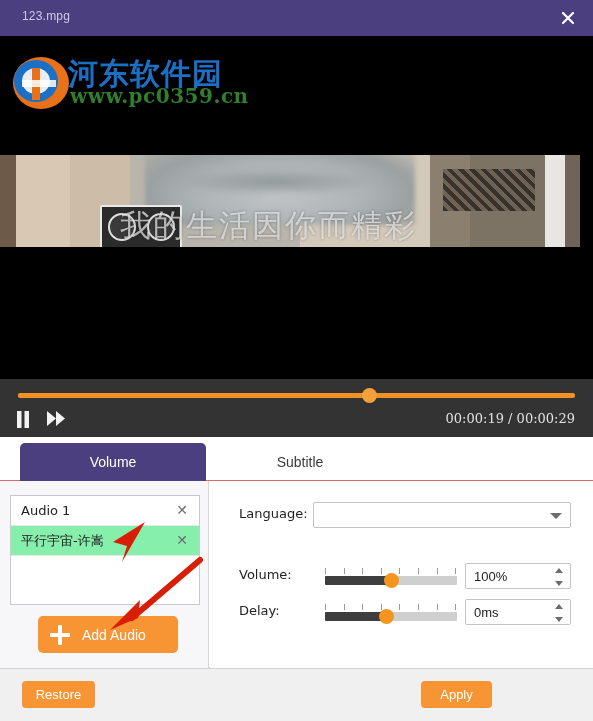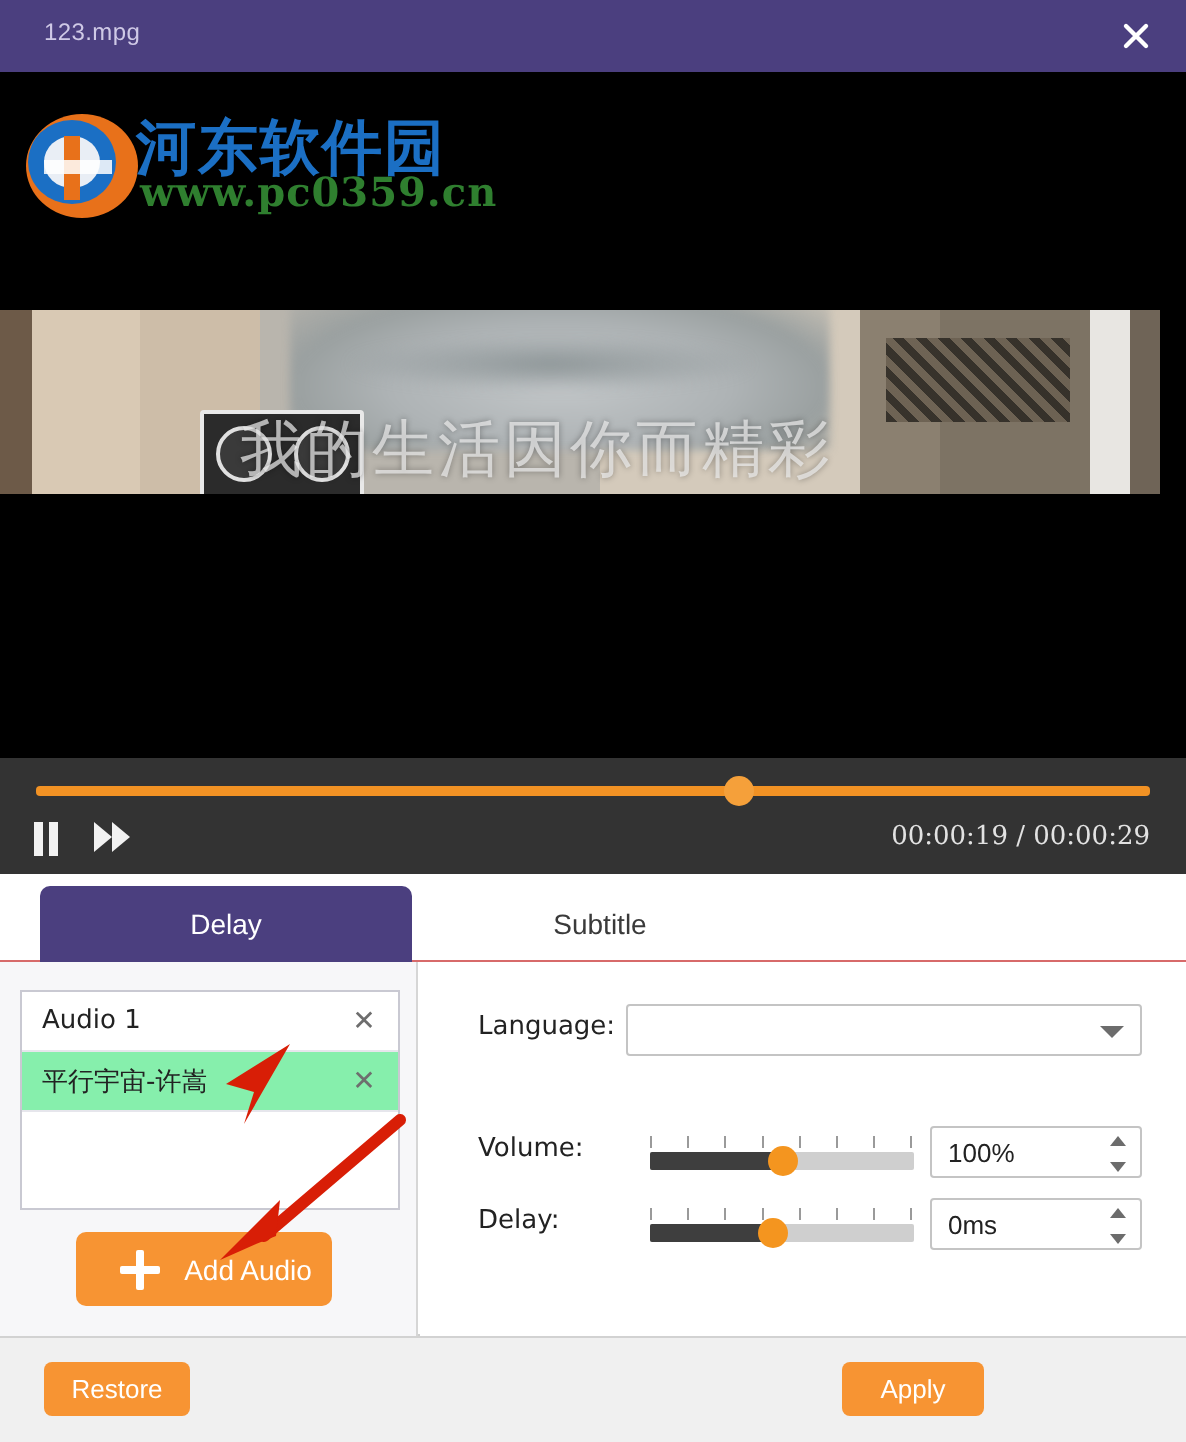--- a/index.html
+++ b/index.html
@@ -219,26 +219,25 @@
   }
   .audio-row .rm {
     position: absolute; right: 10px; top: 7px;
     width: 14px; height: 14px;
     display: flex; align-items: center; justify-content: center;
     color: #6e6e6e; font-size: 14px; line-height: 1;
     cursor: pointer;
   }
   .add-audio {
     position: absolute; left: 38px; top: 135px;
-    width: 128px; height: 37px;
+    width: 140px; height: 37px;
     background: #f79433;
     border-radius: 5px;
     display: flex; align-items: center;
     cursor: pointer;
-    justify-content: center;
   }
   .add-audio .plus {
     margin-left: 12px; width: 20px; height: 20px;
     position: relative;
   }
   .add-audio .plus::before,
   .add-audio .plus::after {
     content:""; position:absolute; background:#fff; border-radius:1px;
   }
   .add-audio .plus::before { left:0; top:8px; width:20px; height:4px; }
@@ -413,21 +412,21 @@
       <svg width="18" height="15" viewBox="0 0 18 15" aria-hidden="true">
         <path d="M0 0 L9 7.5 L0 15 Z" fill="#f2f2f2"></path>
         <path d="M9 0 L18 7.5 L9 15 Z" fill="#f2f2f2"></path>
       </svg>
     </div>
     <div class="time-text">00:00:19 / 00:00:29</div>
   </div>
 
   <div class="tabs-wrap">
     <div class="tab audio">
-      <span>Delay</span>
+      <span>Volume</span>
     </div>
     <div class="tab subtitle">
       <span>Subtitle</span>
     </div>
   </div>
 
   <div class="body-wrap">
 
     <div class="left-panel">
       <div class="audio-list">

